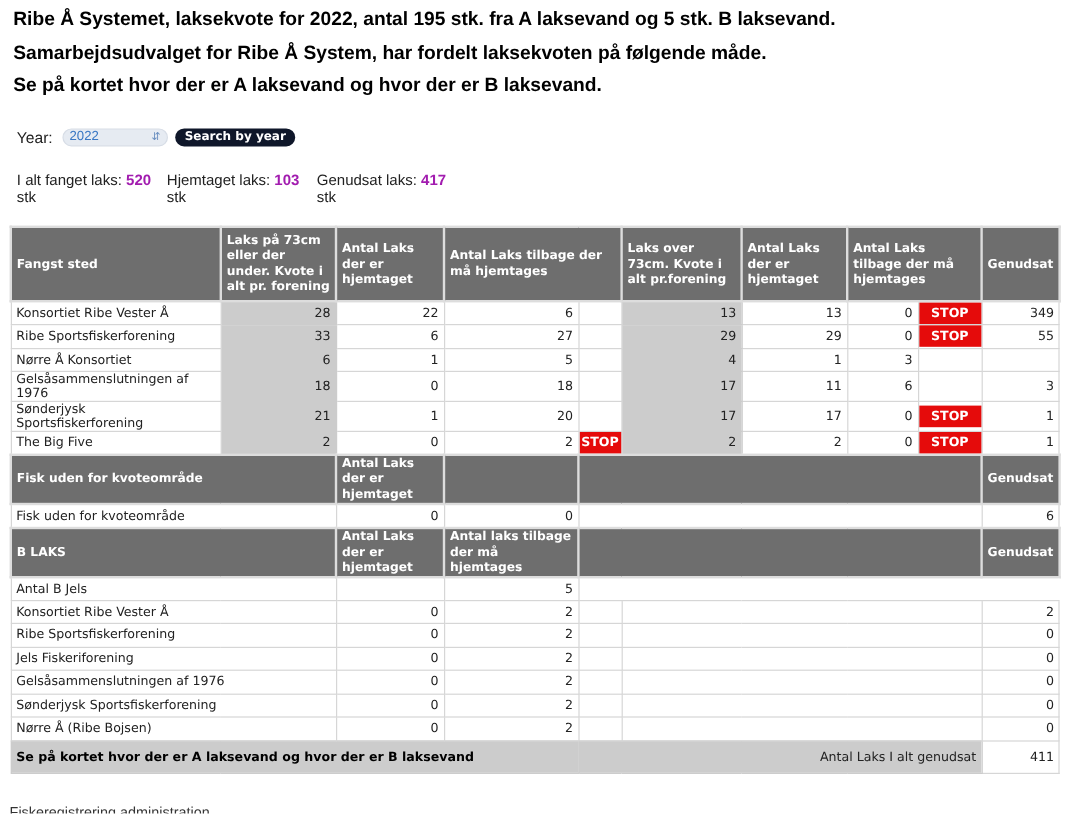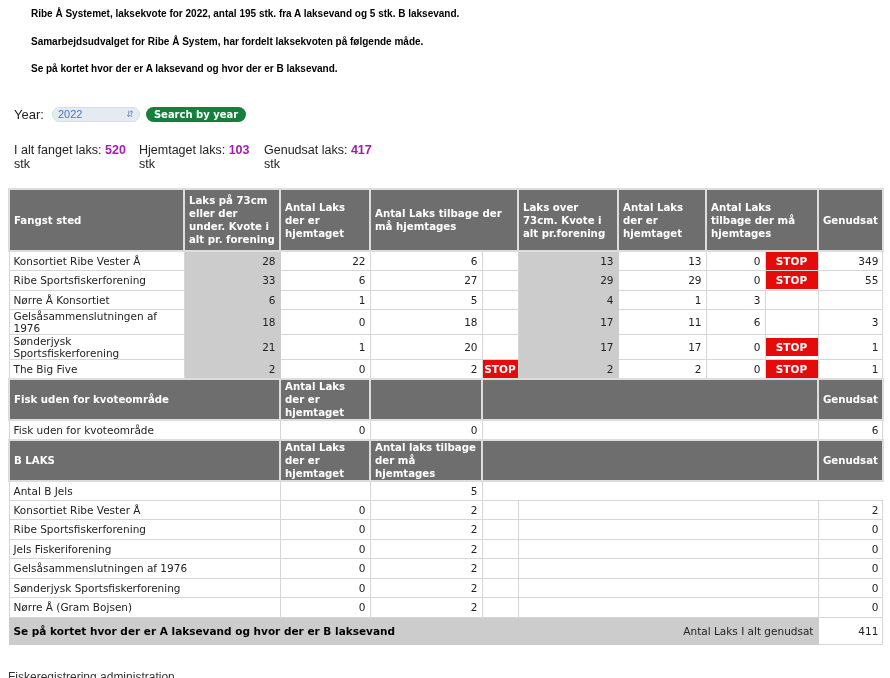--- a/index.html
+++ b/index.html
@@ -1,21 +1,21 @@
 <!DOCTYPE html>
 <html><head>
 <meta charset="utf-8">
 <style>
   html, body { margin:0; padding:0; background:#ffffff; }
   body { width:890px; height:678px; overflow:hidden; position:relative; font-family:"Liberation Sans", sans-serif; color:#000; }
-  .intro { position:absolute; left:11px; font-weight:bold; font-size:10px;margin-left:20px; }
+  .intro { position:absolute; left:11px; font-weight:bold; font-size:16px; }
   .year-row { position:absolute; left:14px; top:106px; height:16px; display:flex; align-items:center; font-size:13px; color:#222; }
   .year-select { margin-left:8px; width:88px; height:15px; border-radius:8px; background:#e6ebf2; color:#3a78c4; font-size:11px; display:flex; align-items:center; justify-content:space-between; padding:0 5px; box-sizing:border-box; border:1px solid #d7dde6;gap:28px; }
   .year-select .chev { color:#6a8fc0; font-size:9px; }
-  .search-btn { margin-left:6px; height:15px; border-radius:8px; background:#15803d; color:#fff; font-family:"DejaVu Sans", sans-serif; font-weight:bold; font-size:10px; padding:0 8px; display:flex; align-items:center; }
+  .search-btn { margin-left:6px; height:15px; border-radius:8px; background:#0f172a; color:#fff; font-family:"DejaVu Sans", sans-serif; font-weight:bold; font-size:10px; padding:0 8px; display:flex; align-items:center; }
   .stats { position:absolute; top:143px; font-size:12.5px; color:#222; line-height:14px; }
   .stats b { color:#a21caf; }
   table.main { position:absolute; left:8px; top:188px; border-collapse:collapse; font-family:"DejaVu Sans", sans-serif; font-size:10.5px; color:#222; }
   table.main td, table.main th { border:1px solid #d6d6d6; padding:0 4px; height:19.5px; box-sizing:border-box; }
   table.main th { background:#6e6e6e; color:#fff; font-weight:bold; text-align:left; vertical-align:middle; font-size:10.2px; line-height:13px; border:2px solid #dddddd; }
   table.main td.num { text-align:right; }
   table.main td.grey { background:#cccccc; border-color:#cccccc; }
   .stop { background:#e50b0b; color:#fff; font-weight:bold; text-align:center; font-size:10.5px; }
   td.stopcell { padding:0 !important; }
   td.stopcell .stop { display:block; height:18px; line-height:18px; }
@@ -227,21 +227,21 @@
       </tr>
       <tr>
         <td colspan="2">Sønderjysk Sportsfiskerforening</td>
         <td class="num">0</td>
         <td class="num">2</td>
         <td colspan="1"></td>
         <td colspan="4"></td>
         <td class="num">0</td>
       </tr>
       <tr>
-        <td colspan="2">Nørre Å (Gram Bojsen)</td>
+        <td colspan="2">Nørre Å (Ribe Bojsen)</td>
         <td class="num">0</td>
         <td class="num">2</td>
         <td colspan="1"></td>
         <td colspan="4"></td>
         <td class="num">0</td>
       </tr>
     </tbody>
 
   <tbody>
       <tr class="footer">

